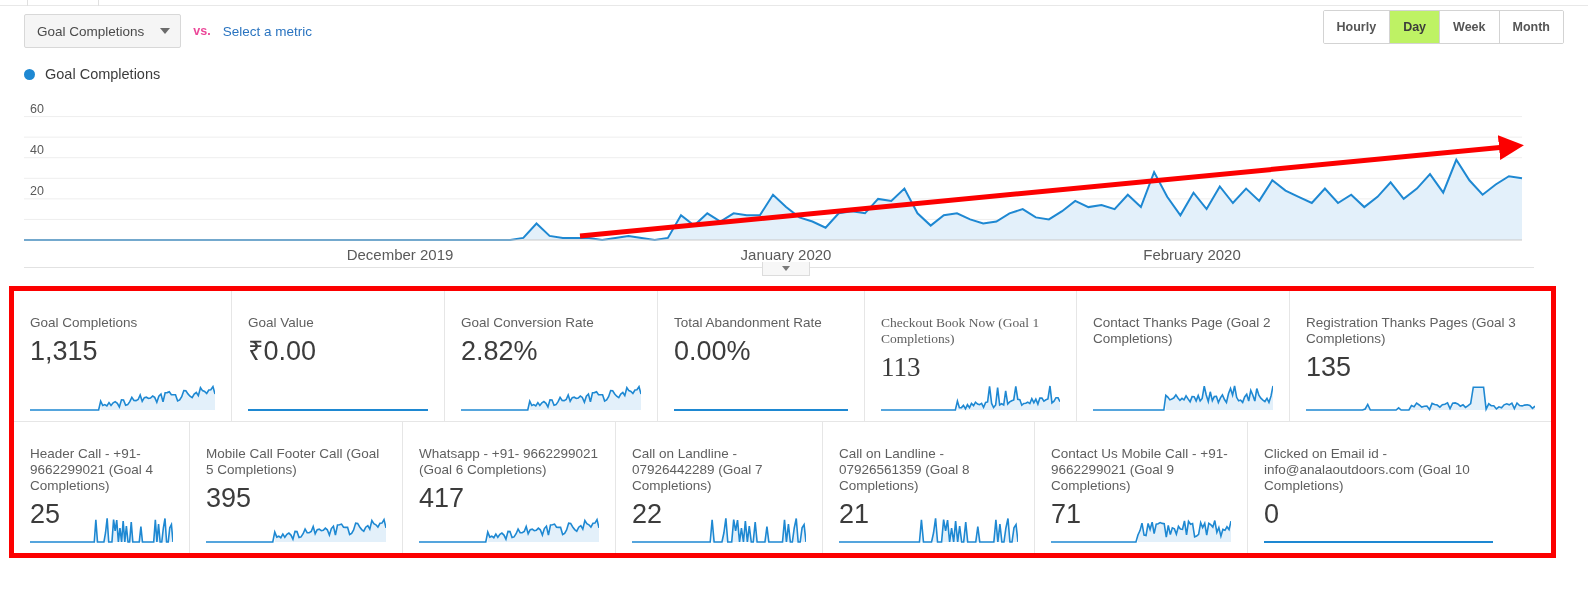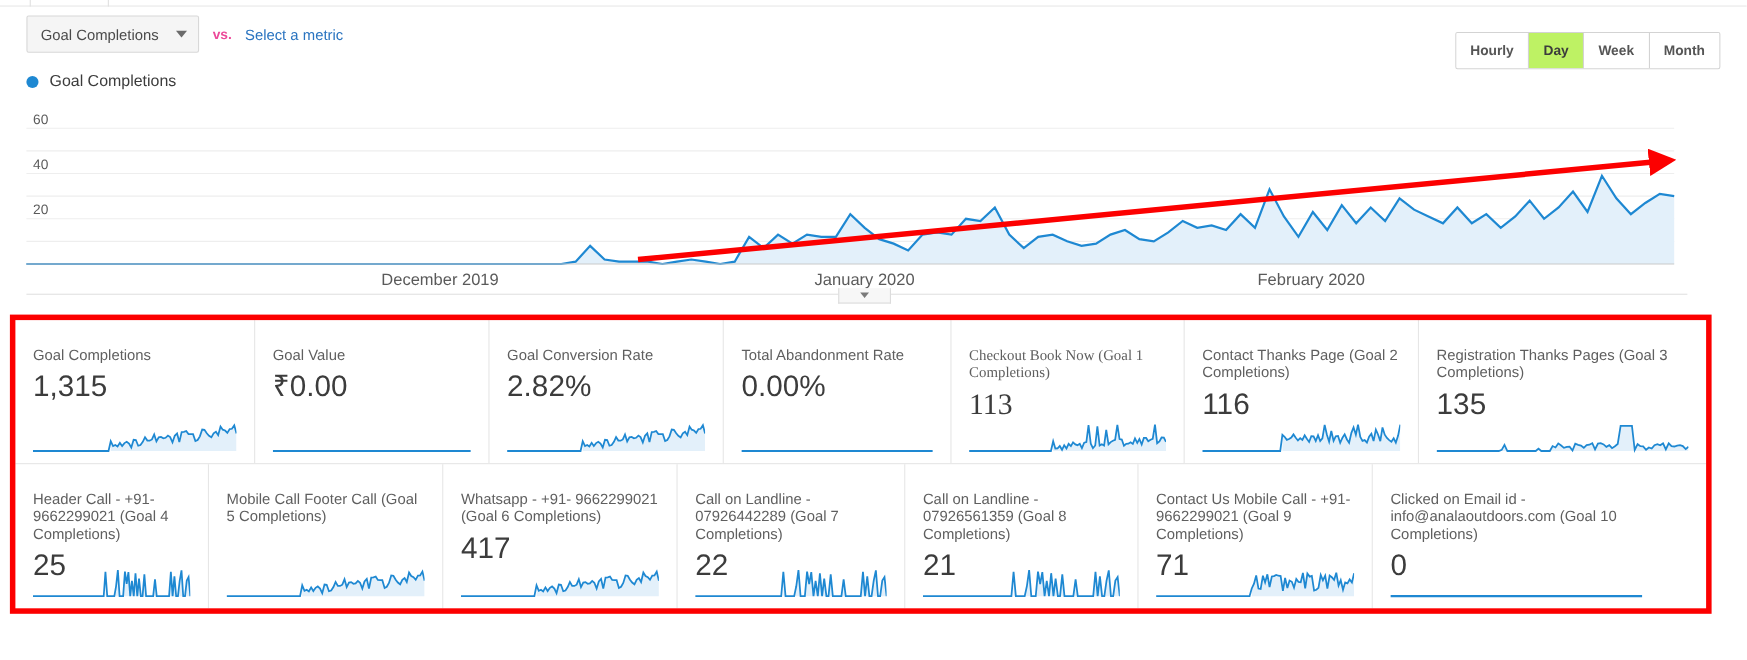--- a/index.html
+++ b/index.html
@@ -78,21 +78,21 @@
   .select-metric-link {
     margin-left: 12px;
     font-size: 13.5px;
     color: #2a74c0;
     cursor: pointer;
   }
 
   
   .granularity {
     position: absolute;
-    top: 29px; right: 24px;
+    top: 10px; right: 24px;
     display: flex;
     border: 1px solid #d3d3d3;
     border-radius: 2px;
     overflow: hidden;
     background: #fff;
     height: 32px;
   }
   .granularity .gran-btn {
     display: flex;
     align-items: center;
@@ -335,21 +335,20 @@
         <div class="card-value">113</div>
         <div class="spark">
           <svg viewBox="0 0 200 30" preserveAspectRatio="none">
             <path d="M85.3932584269663 27 L85.4 18.1 L87.6 24.7 L89.9 24.6 L92.1 22.4 L94.4 25.9 L96.6 21.7 L98.9 24.7 L101.1 20.5 L103.4 22.6 L105.6 19.2 L107.9 21.0 L110.1 21.7 L112.4 20.4 L114.6 24.4 L116.9 19.5 L119.1 18.9 L121.3 3.4 L123.6 20.4 L125.8 24.5 L128.1 22.0 L130.3 4.6 L132.6 22.0 L134.8 20.8 L137.1 22.0 L139.3 7.9 L141.6 21.0 L143.8 18.9 L146.1 17.7 L148.3 16.9 L150.6 3.3 L152.8 16.2 L155.1 16.6 L157.3 22.2 L159.6 20.5 L161.8 20.3 L164.0 19.1 L166.3 20.6 L168.5 15.6 L170.8 19.7 L173.0 16.1 L175.3 21.1 L177.5 15.1 L179.8 15.1 L182.0 18.2 L184.3 16.8 L186.5 16.0 L188.8 3.0 L191.0 19.9 L193.3 18.2 L195.5 14.7 L197.8 14.8 L200.0 18.7 L200 27 Z" fill="#e3f0fa"></path>
             <path d="M0.0 27.0 L2.2 27.0 L4.5 27.0 L6.7 27.0 L9.0 27.0 L11.2 27.0 L13.5 27.0 L15.7 27.0 L18.0 27.0 L20.2 27.0 L22.5 27.0 L24.7 27.0 L27.0 27.0 L29.2 27.0 L31.5 27.0 L33.7 27.0 L36.0 27.0 L38.2 27.0 L40.4 27.0 L42.7 27.0 L44.9 27.0 L47.2 27.0 L49.4 27.0 L51.7 27.0 L53.9 27.0 L56.2 27.0 L58.4 27.0 L60.7 27.0 L62.9 27.0 L65.2 27.0 L67.4 27.0 L69.7 27.0 L71.9 27.0 L74.2 27.0 L76.4 27.0 L78.7 27.0 L80.9 27.0 L83.1 27.0 L85.4 18.1 L87.6 24.7 L89.9 24.6 L92.1 22.4 L94.4 25.9 L96.6 21.7 L98.9 24.7 L101.1 20.5 L103.4 22.6 L105.6 19.2 L107.9 21.0 L110.1 21.7 L112.4 20.4 L114.6 24.4 L116.9 19.5 L119.1 18.9 L121.3 3.4 L123.6 20.4 L125.8 24.5 L128.1 22.0 L130.3 4.6 L132.6 22.0 L134.8 20.8 L137.1 22.0 L139.3 7.9 L141.6 21.0 L143.8 18.9 L146.1 17.7 L148.3 16.9 L150.6 3.3 L152.8 16.2 L155.1 16.6 L157.3 22.2 L159.6 20.5 L161.8 20.3 L164.0 19.1 L166.3 20.6 L168.5 15.6 L170.8 19.7 L173.0 16.1 L175.3 21.1 L177.5 15.1 L179.8 15.1 L182.0 18.2 L184.3 16.8 L186.5 16.0 L188.8 3.0 L191.0 19.9 L193.3 18.2 L195.5 14.7 L197.8 14.8 L200.0 18.7 " fill="none" stroke="#1e88d2" stroke-width="1.6" vector-effect="non-scaling-stroke"></path>
           </svg>
         </div>
       </div>
       <div class="card" style="width: 213px;">
         <div class="card-title">Contact Thanks Page (Goal 2 Completions)</div>
-        <div class="card-value">116</div>
         <div class="spark">
           <svg viewBox="0 0 200 30" preserveAspectRatio="none">
             <path d="M80.89887640449439 27 L80.9 12.3 L83.1 14.1 L85.4 16.9 L87.6 16.1 L89.9 14.8 L92.1 11.9 L94.4 15.0 L96.6 17.4 L98.9 15.4 L101.1 16.9 L103.4 12.8 L105.6 15.9 L107.9 18.8 L110.1 13.6 L112.4 13.7 L114.6 17.9 L116.9 12.6 L119.1 17.9 L121.3 15.5 L123.6 3.2 L125.8 12.0 L128.1 18.5 L130.3 8.8 L132.6 17.7 L134.8 13.6 L137.1 13.3 L139.3 19.6 L141.6 14.9 L143.8 11.9 L146.1 16.5 L148.3 19.5 L150.6 10.5 L152.8 5.5 L155.1 12.2 L157.3 3.0 L159.6 14.3 L161.8 17.8 L164.0 17.1 L166.3 19.4 L168.5 14.0 L170.8 11.3 L173.0 18.0 L175.3 7.5 L177.5 12.0 L179.8 18.0 L182.0 5.6 L184.3 12.2 L186.5 15.2 L188.8 17.1 L191.0 18.5 L193.3 15.4 L195.5 19.4 L197.8 13.0 L200.0 3.0 L200 27 Z" fill="#e3f0fa"></path>
             <path d="M0.0 27.0 L2.2 27.0 L4.5 27.0 L6.7 27.0 L9.0 27.0 L11.2 27.0 L13.5 27.0 L15.7 27.0 L18.0 27.0 L20.2 27.0 L22.5 27.0 L24.7 27.0 L27.0 27.0 L29.2 27.0 L31.5 27.0 L33.7 27.0 L36.0 27.0 L38.2 27.0 L40.4 27.0 L42.7 27.0 L44.9 27.0 L47.2 27.0 L49.4 27.0 L51.7 27.0 L53.9 27.0 L56.2 27.0 L58.4 27.0 L60.7 27.0 L62.9 27.0 L65.2 27.0 L67.4 27.0 L69.7 27.0 L71.9 27.0 L74.2 27.0 L76.4 27.0 L78.7 27.0 L80.9 12.3 L83.1 14.1 L85.4 16.9 L87.6 16.1 L89.9 14.8 L92.1 11.9 L94.4 15.0 L96.6 17.4 L98.9 15.4 L101.1 16.9 L103.4 12.8 L105.6 15.9 L107.9 18.8 L110.1 13.6 L112.4 13.7 L114.6 17.9 L116.9 12.6 L119.1 17.9 L121.3 15.5 L123.6 3.2 L125.8 12.0 L128.1 18.5 L130.3 8.8 L132.6 17.7 L134.8 13.6 L137.1 13.3 L139.3 19.6 L141.6 14.9 L143.8 11.9 L146.1 16.5 L148.3 19.5 L150.6 10.5 L152.8 5.5 L155.1 12.2 L157.3 3.0 L159.6 14.3 L161.8 17.8 L164.0 17.1 L166.3 19.4 L168.5 14.0 L170.8 11.3 L173.0 18.0 L175.3 7.5 L177.5 12.0 L179.8 18.0 L182.0 5.6 L184.3 12.2 L186.5 15.2 L188.8 17.1 L191.0 18.5 L193.3 15.4 L195.5 19.4 L197.8 13.0 L200.0 3.0 " fill="none" stroke="#1e88d2" stroke-width="1.6" vector-effect="non-scaling-stroke"></path>
           </svg>
         </div>
       </div>
       <div class="card" style="width: 261px;">
         <div class="card-title">Registration Thanks Pages (Goal 3 Completions)</div>
         <div class="card-value">135</div>
@@ -367,20 +366,21 @@
         <div class="card-value">25</div>
         <div class="spark">
           <svg viewBox="0 0 200 30" preserveAspectRatio="none">
             <path d="M92.13483146067416 27 L92.1 4.8 L94.4 27.0 L96.6 27.0 L98.9 27.0 L101.1 27.0 L103.4 27.0 L105.6 18.0 L107.9 3.3 L110.1 27.0 L112.4 27.0 L114.6 27.0 L116.9 4.6 L119.1 15.9 L121.3 5.1 L123.6 27.0 L125.8 13.0 L128.1 27.0 L130.3 6.1 L132.6 27.0 L134.8 11.0 L137.1 27.0 L139.3 27.0 L141.6 7.1 L143.8 27.0 L146.1 27.0 L148.3 27.0 L150.6 27.0 L152.8 27.0 L155.1 11.6 L157.3 27.0 L159.6 27.0 L161.8 27.0 L164.0 27.0 L166.3 27.0 L168.5 27.0 L170.8 27.0 L173.0 27.0 L175.3 4.8 L177.5 27.0 L179.8 9.0 L182.0 27.0 L184.3 27.0 L186.5 13.0 L188.8 3.5 L191.0 27.0 L193.3 27.0 L195.5 12.8 L197.8 9.6 L200.0 27.0 L200 27 Z" fill="#e3f0fa"></path>
             <path d="M0.0 27.0 L2.2 27.0 L4.5 27.0 L6.7 27.0 L9.0 27.0 L11.2 27.0 L13.5 27.0 L15.7 27.0 L18.0 27.0 L20.2 27.0 L22.5 27.0 L24.7 27.0 L27.0 27.0 L29.2 27.0 L31.5 27.0 L33.7 27.0 L36.0 27.0 L38.2 27.0 L40.4 27.0 L42.7 27.0 L44.9 27.0 L47.2 27.0 L49.4 27.0 L51.7 27.0 L53.9 27.0 L56.2 27.0 L58.4 27.0 L60.7 27.0 L62.9 27.0 L65.2 27.0 L67.4 27.0 L69.7 27.0 L71.9 27.0 L74.2 27.0 L76.4 27.0 L78.7 27.0 L80.9 27.0 L83.1 27.0 L85.4 27.0 L87.6 27.0 L89.9 27.0 L92.1 4.8 L94.4 27.0 L96.6 27.0 L98.9 27.0 L101.1 27.0 L103.4 27.0 L105.6 18.0 L107.9 3.3 L110.1 27.0 L112.4 27.0 L114.6 27.0 L116.9 4.6 L119.1 15.9 L121.3 5.1 L123.6 27.0 L125.8 13.0 L128.1 27.0 L130.3 6.1 L132.6 27.0 L134.8 11.0 L137.1 27.0 L139.3 27.0 L141.6 7.1 L143.8 27.0 L146.1 27.0 L148.3 27.0 L150.6 27.0 L152.8 27.0 L155.1 11.6 L157.3 27.0 L159.6 27.0 L161.8 27.0 L164.0 27.0 L166.3 27.0 L168.5 27.0 L170.8 27.0 L173.0 27.0 L175.3 4.8 L177.5 27.0 L179.8 9.0 L182.0 27.0 L184.3 27.0 L186.5 13.0 L188.8 3.5 L191.0 27.0 L193.3 27.0 L195.5 12.8 L197.8 9.6 L200.0 27.0 " fill="none" stroke="#1e88d2" stroke-width="1.6" vector-effect="non-scaling-stroke"></path>
           </svg>
         </div>
       </div>
       <div class="card" style="width: 213px;">
         <div class="card-title">Mobile Call Footer Call (Goal 5 Completions)</div>
+        <div class="card-value">395</div>
         <div class="spark">
           <svg viewBox="0 0 200 30" preserveAspectRatio="none">
             <path d="M76.40449438202248 27 L76.4 17.1 L78.7 22.1 L80.9 21.2 L83.1 22.7 L85.4 19.0 L87.6 22.3 L89.9 19.4 L92.1 18.1 L94.4 20.1 L96.6 24.2 L98.9 16.4 L101.1 16.6 L103.4 22.5 L105.6 21.9 L107.9 18.7 L110.1 14.1 L112.4 17.6 L114.6 17.7 L116.9 16.5 L119.1 11.6 L121.3 18.7 L123.6 14.6 L125.8 14.2 L128.1 15.7 L130.3 15.3 L132.6 13.1 L134.8 14.8 L137.1 20.1 L139.3 13.6 L141.6 11.2 L143.8 20.1 L146.1 10.0 L148.3 9.8 L150.6 9.1 L152.8 12.2 L155.1 12.4 L157.3 12.4 L159.6 19.5 L161.8 18.4 L164.0 14.9 L166.3 8.1 L168.5 8.4 L170.8 12.0 L173.0 14.6 L175.3 16.2 L177.5 12.2 L179.8 10.6 L182.0 14.1 L184.3 5.5 L186.5 8.7 L188.8 9.8 L191.0 12.1 L193.3 8.3 L195.5 8.1 L197.8 4.6 L200.0 12.9 L200 27 Z" fill="#e3f0fa"></path>
             <path d="M0.0 27.0 L2.2 27.0 L4.5 27.0 L6.7 27.0 L9.0 27.0 L11.2 27.0 L13.5 27.0 L15.7 27.0 L18.0 27.0 L20.2 27.0 L22.5 27.0 L24.7 27.0 L27.0 27.0 L29.2 27.0 L31.5 27.0 L33.7 27.0 L36.0 27.0 L38.2 27.0 L40.4 27.0 L42.7 27.0 L44.9 27.0 L47.2 27.0 L49.4 27.0 L51.7 27.0 L53.9 27.0 L56.2 27.0 L58.4 27.0 L60.7 27.0 L62.9 27.0 L65.2 27.0 L67.4 27.0 L69.7 27.0 L71.9 27.0 L74.2 27.0 L76.4 17.1 L78.7 22.1 L80.9 21.2 L83.1 22.7 L85.4 19.0 L87.6 22.3 L89.9 19.4 L92.1 18.1 L94.4 20.1 L96.6 24.2 L98.9 16.4 L101.1 16.6 L103.4 22.5 L105.6 21.9 L107.9 18.7 L110.1 14.1 L112.4 17.6 L114.6 17.7 L116.9 16.5 L119.1 11.6 L121.3 18.7 L123.6 14.6 L125.8 14.2 L128.1 15.7 L130.3 15.3 L132.6 13.1 L134.8 14.8 L137.1 20.1 L139.3 13.6 L141.6 11.2 L143.8 20.1 L146.1 10.0 L148.3 9.8 L150.6 9.1 L152.8 12.2 L155.1 12.4 L157.3 12.4 L159.6 19.5 L161.8 18.4 L164.0 14.9 L166.3 8.1 L168.5 8.4 L170.8 12.0 L173.0 14.6 L175.3 16.2 L177.5 12.2 L179.8 10.6 L182.0 14.1 L184.3 5.5 L186.5 8.7 L188.8 9.8 L191.0 12.1 L193.3 8.3 L195.5 8.1 L197.8 4.6 L200.0 12.9 " fill="none" stroke="#1e88d2" stroke-width="1.6" vector-effect="non-scaling-stroke"></path>
           </svg>
         </div>
       </div>
       <div class="card" style="width: 213px;">
         <div class="card-title">Whatsapp - +91- 9662299021 (Goal 6 Completions)</div>
         <div class="card-value">417</div>

